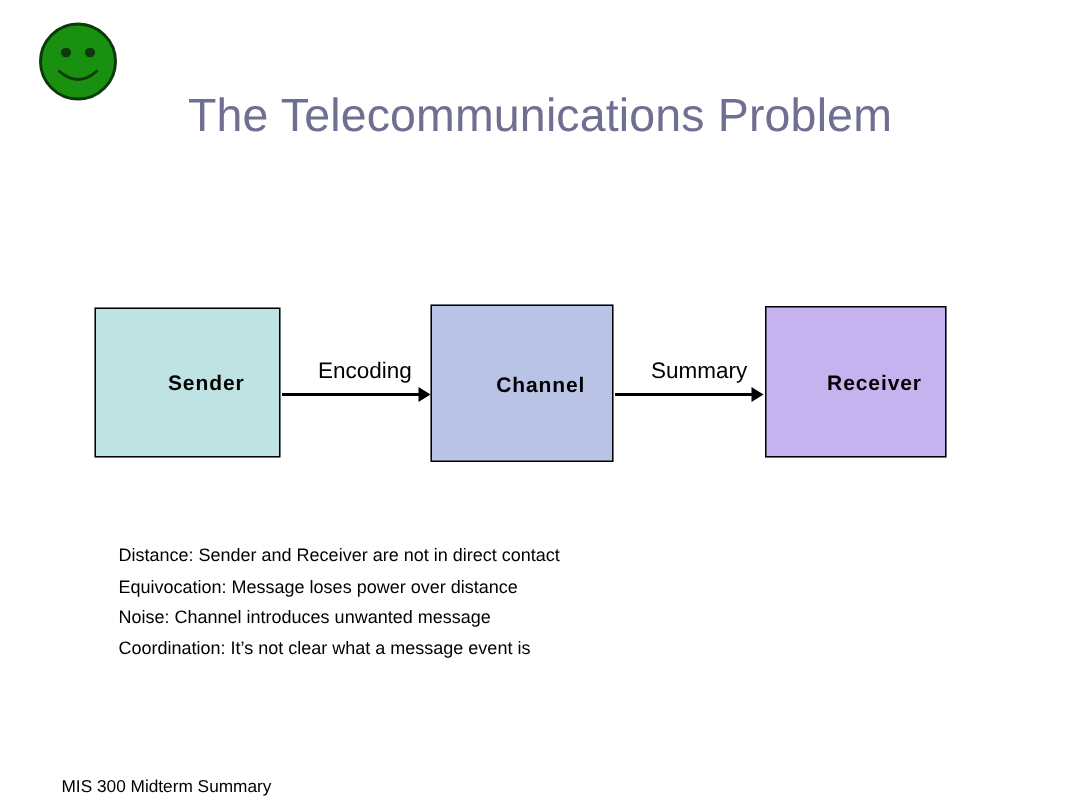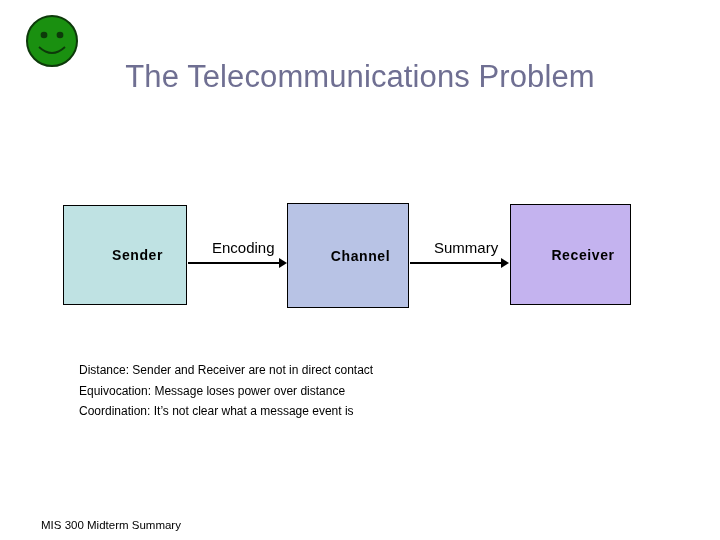--- a/index.html
+++ b/index.html
@@ -169,18 +169,19 @@
     <div class="arrow-label" id="label-encoding">Encoding</div>
 
     <div class="arrow-shaft" id="arrow2-shaft"></div>
     <div class="arrow-head" id="arrow2-head"></div>
     <div class="arrow-label" id="label-decoding">Summary</div>
   </div>
 
   <div id="body-text">
     <span class="line">Distance: Sender and Receiver are not in direct contact</span>
     <span class="line">Equivocation: Message loses power over distance</span>
+    <span class="line">Noise: Channel introduces unwanted message</span>
     <span class="line">Coordination: It’s not clear what a message event is</span>
   </div>
 
   <div id="footer">MIS 300 Midterm Summary</div>
 
 </div>
 
 </body></html>

